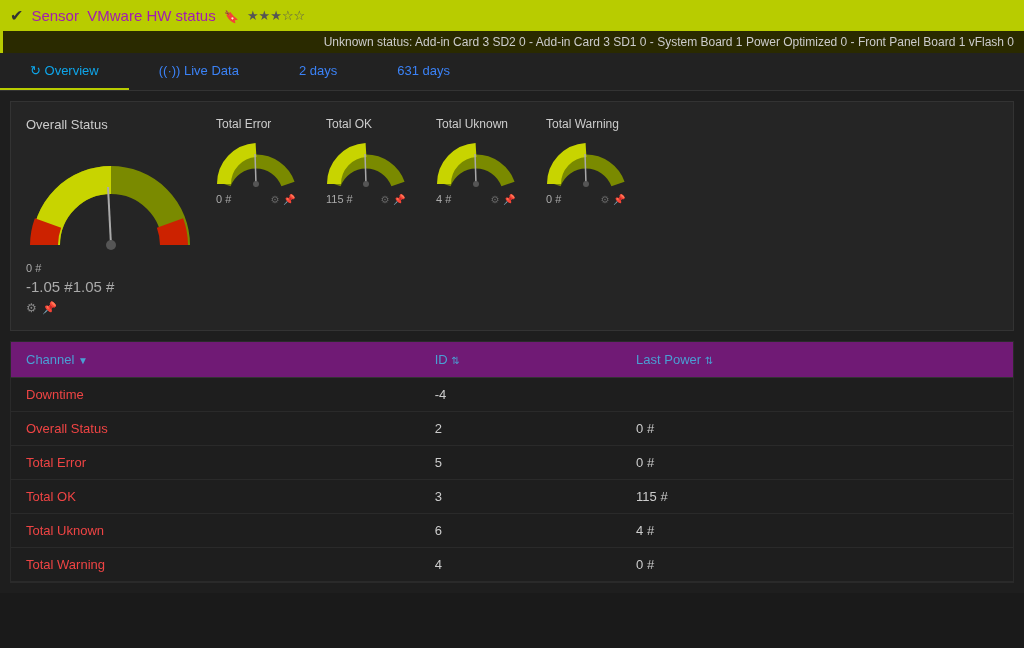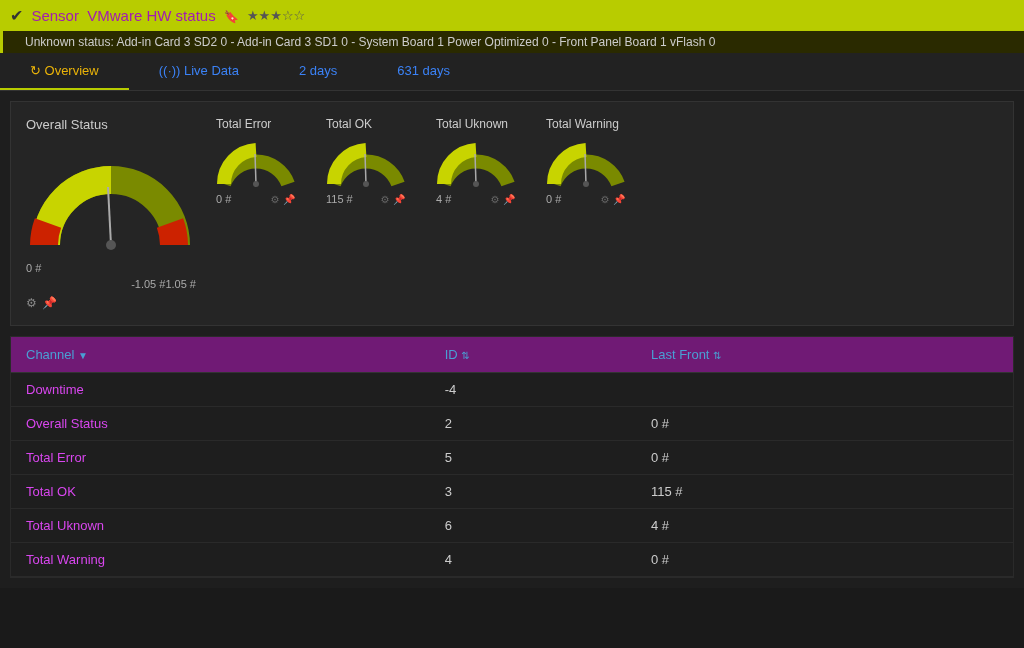--- a/index.html
+++ b/index.html
@@ -32,41 +32,42 @@
     }
     .header-stars {
       color: #555;
       font-size: 13px;
     }
 
     
     .status-bar {
       background: #2a2a00;
       border-left: 3px solid #b8cc00;
-      padding: 4px 22px;
+      padding: 4px 10px;
       color: #ccc;
       font-size: 12px;
+      text-align: right;
     }
 
     
     .tabs {
       display: flex;
       background: #222;
       border-bottom: 1px solid #333;
     }
     .tab {
       padding: 10px 30px;
       color: #3b82f6;
       cursor: pointer;
       font-size: 13px;
       border-bottom: 2px solid transparent;
       white-space: nowrap;
     }
     .tab.active {
-      color: #eab308;
+      color: #0ea5e9;
       border-bottom: 2px solid #b8cc00;
     }
 
     
     .main {
       background: #1e1e1e;
       padding: 10px;
     }
 
     
@@ -171,21 +172,21 @@
     }
     tbody tr {
       border-bottom: 1px solid #2a2a2a;
     }
     tbody td {
       padding: 9px 15px;
       color: #ccc;
       font-size: 13px;
     }
     tbody td:first-child {
-      color: #d946ef;
+      color: #ef4444;
     }
   </style>
 </head>
 <body>
 
 <div class="header">
   <span class="header-check">✔</span>
   <span class="header-title">
     <span>Sensor</span>
     &nbsp;<span>VMware HW status</span>
@@ -232,21 +233,21 @@
 
           <path d="M 148 100 A 65 65 0 0 0 144 78" fill="none" stroke="#cc2200" stroke-width="28"></path>
 
           <line x1="85" y1="100" x2="82" y2="42" stroke="#aaa" stroke-width="2"></line>
           <circle cx="85" cy="100" r="5" fill="#555"></circle>
         </svg>
       </div>
       <div class="gauge-bottom-labels">
         <span>0 #</span>
       </div>
-      <div style="display:flex; justify-content:flex-end; width:170px; font-size:11px; color:#aaa; margin-top:4px;">
+      <div style="display:flex; justify-content:flex-start; width:170px; font-size:15px; color:#aaa; margin-top:4px;">
         <span>-1.05 #</span>
         <span>1.05 #</span>
       </div>
       <div style="margin-top:6px; display:flex; gap:6px;">
         <span style="color:#888; font-size:12px; cursor:pointer;">⚙</span>
         <span style="color:#888; font-size:12px; cursor:pointer;">📌</span>
       </div>
     </div>
 
     <div class="small-gauges">
@@ -328,21 +329,21 @@
         <tr>
           <th>
             <span>Channel</span>
             <span class="sort-arrow"> ▼</span>
           </th>
           <th>
             <span>ID</span>
             <span class="sort-arrow"> ⇅</span>
           </th>
           <th>
-            <span>Last Front</span>
+            <span>Last Power</span>
             <span class="sort-arrow"> ⇅</span>
           </th>
         </tr>
       </thead>
       <tbody>
         <tr>
           <td>Downtime</td>
           <td>-4</td>
           <td></td>
         </tr>

